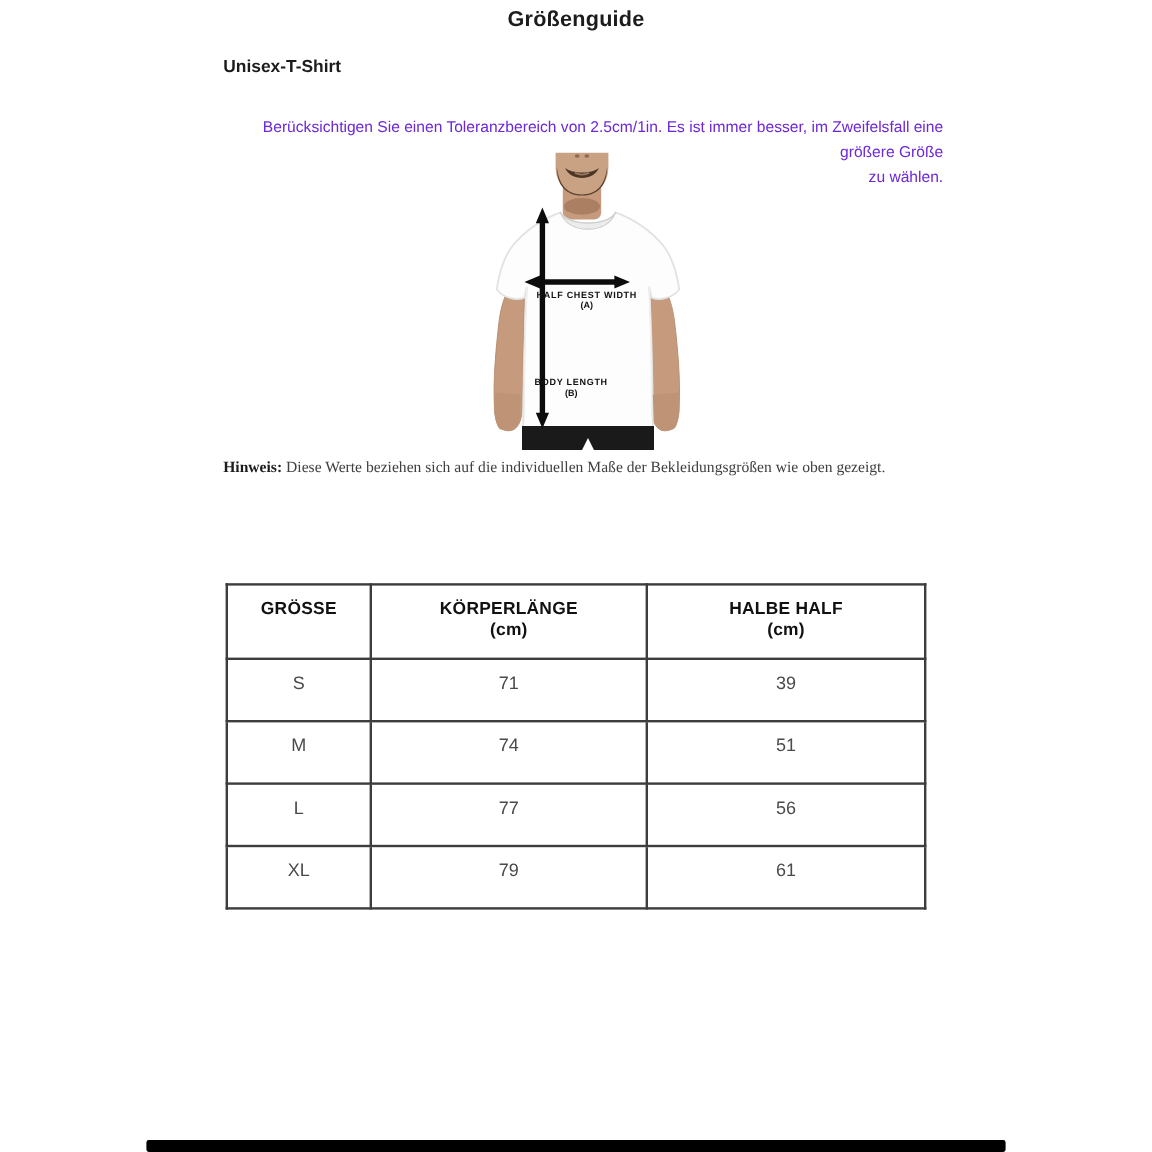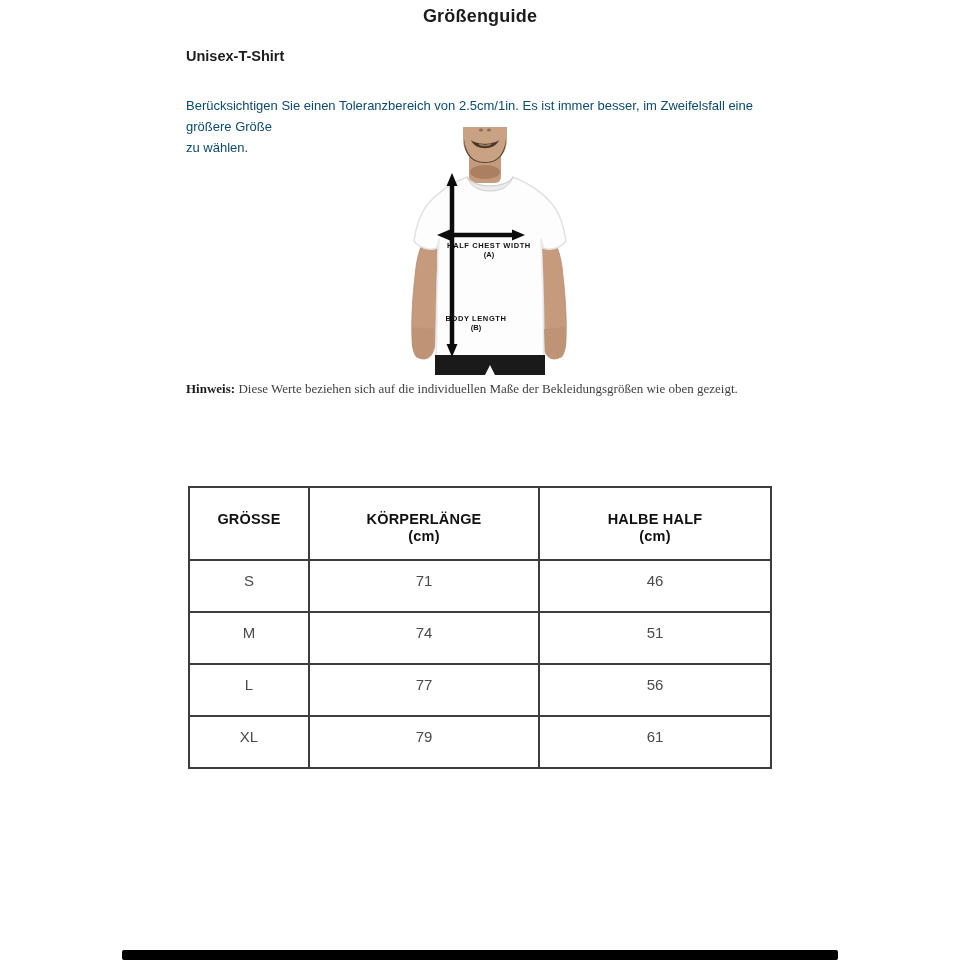--- a/index.html
+++ b/index.html
@@ -10,38 +10,38 @@
   .page-title{
     position:absolute;left:0;top:6px;width:960px;text-align:center;
     font-size:18px;font-weight:bold;color:#1c1c1c;letter-spacing:.2px;
   }
   .product-title{
     position:absolute;left:186px;top:48px;
     font-size:14.5px;font-weight:bold;color:#1c1c1c;
   }
   .intro-text{
     position:absolute;left:186px;top:95px;width:600px;
-    font-size:13px;line-height:21px;color:#0c4a6e;white-space:pre-line;
+    font-size:13px;line-height:21px;color:#6d28d9;white-space:pre-line;text-align:right;
   }
   .note-line{
     position:absolute;left:186px;top:381px;width:620px;
     font-size:13px;color:#3f3f3f;font-family:Liberation Serif, serif;
   }
   .note-line b{color:#1c1c1c;}
   .model-figure{position:absolute;left:403px;top:127px;width:172px;height:248px;}
   .size-table{
     position:absolute;left:188px;top:486px;
     border-collapse:collapse;table-layout:fixed;width:582px;
   }
   .size-table th,.size-table td{
     border:2px solid #3d3d3d;text-align:center;vertical-align:top;
     background:#ffffff;overflow:hidden;
   }
   .size-table th{
-    height:47px;padding-top:23px;font-size:14.5px;font-weight:bold;color:#111111;
+    height:47px;padding-top:12px;font-size:14.5px;font-weight:bold;color:#111111;
     white-space:pre-line;line-height:17px;letter-spacing:.2px;
   }
   .size-table td{
     height:38px;padding-top:11px;font-size:15px;color:#4a4a4a;font-weight:normal;
   }
   .col-size{width:120px;}
   .col-length{width:230px;}
   .col-chest{width:232px;}
   .bottom-bar{
     position:absolute;left:122px;top:950px;width:716px;height:10px;
@@ -120,21 +120,21 @@
         <th>KÖRPERLÄNGE
 (cm)</th>
         <th>HALBE HALF
 (cm)</th>
       </tr>
     </thead>
     <tbody>
       <tr>
         <td>S</td>
         <td>71</td>
-        <td>46</td>
+        <td>39</td>
       </tr>
       <tr>
         <td>M</td>
         <td>74</td>
         <td>51</td>
       </tr>
       <tr>
         <td>L</td>
         <td>77</td>
         <td>56</td>

